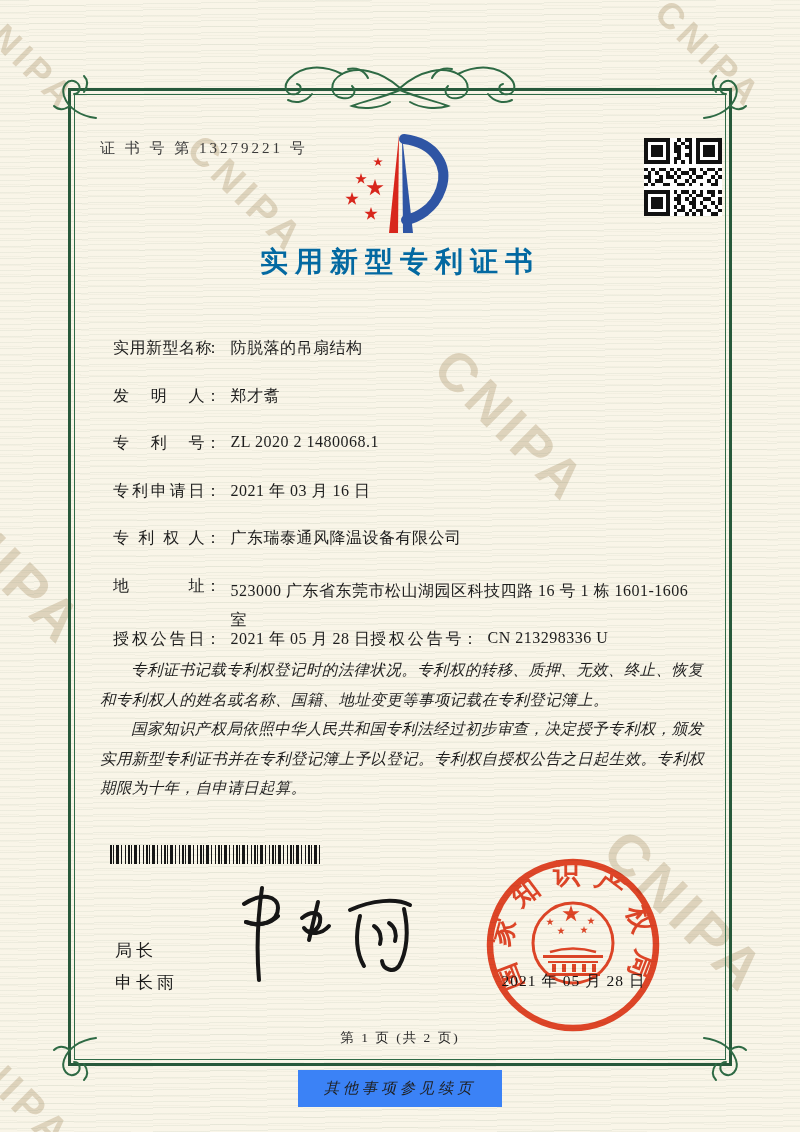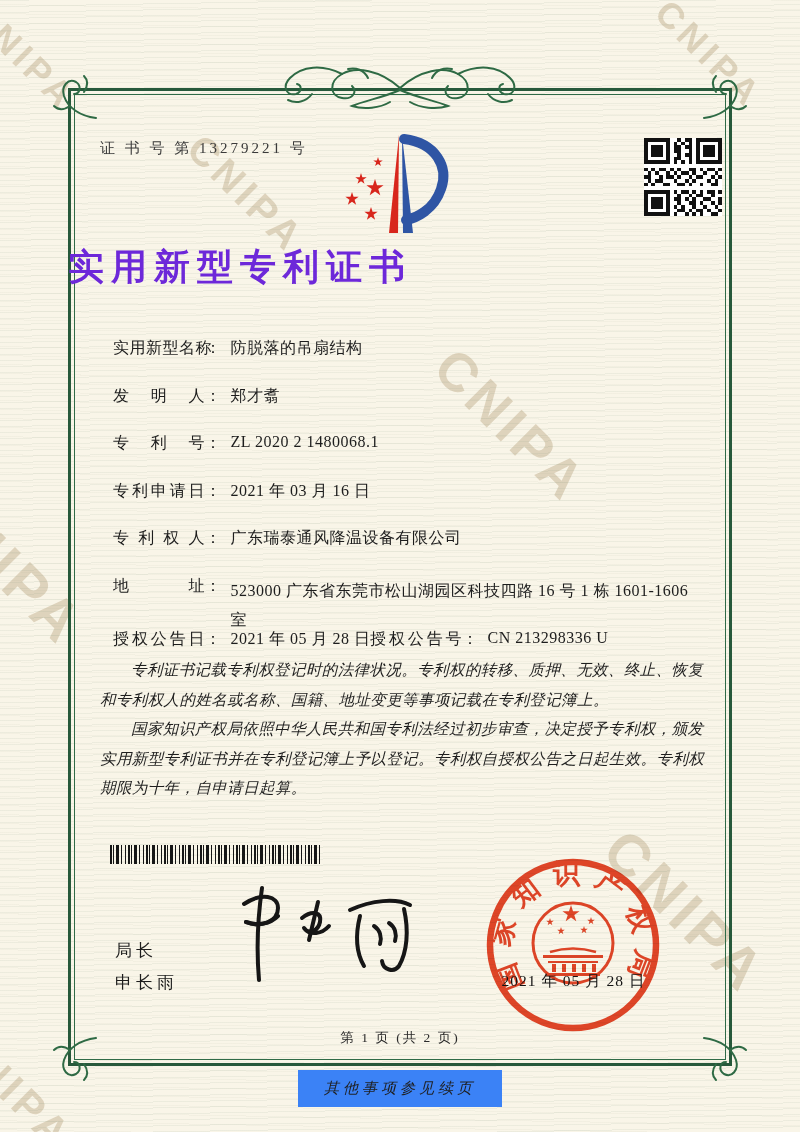--- a/index.html
+++ b/index.html
@@ -30,21 +30,21 @@
   .border-inner{position:absolute;inset:3px;border:1px solid #2f6b47;}
   .orn{position:absolute;z-index:2;}
   .cert-no{
     position:absolute;left:100px;top:139px;z-index:2;
     font-size:15px;letter-spacing:3px;color:#3a3a3a;
   }
   .logo{position:absolute;left:336px;top:133px;z-index:2;}
   .qr{position:absolute;left:644px;top:138px;z-index:2;}
   .title{
     position:absolute;left:68px;top:243px;width:664px;z-index:2;
-    text-align:left;font-size:36px;font-weight:700;letter-spacing:7px;color:#6d28d9;
+    text-align:center;font-size:28px;font-weight:700;letter-spacing:7px;color:#0369a1;
   }
   .frow{position:absolute;left:113px;z-index:2;font-size:16px;letter-spacing:0.5px;color:#1d1d1d;white-space:nowrap;}
   .flabel{display:inline-block;width:92px;text-align:justify;text-align-last:justify;text-justify:inter-character;vertical-align:top;}
   .fcolon{display:inline-block;vertical-align:top;}
   .fvalue{display:inline-block;margin-left:9px;vertical-align:top;}
   .fvalue.wrap{white-space:normal;width:470px;line-height:29px;}
   .grant-right{position:absolute;left:257px;top:0;white-space:nowrap;}
   .row-grant{width:620px;}
   .body-text{
     position:absolute;left:100px;top:655px;width:614px;z-index:2;

